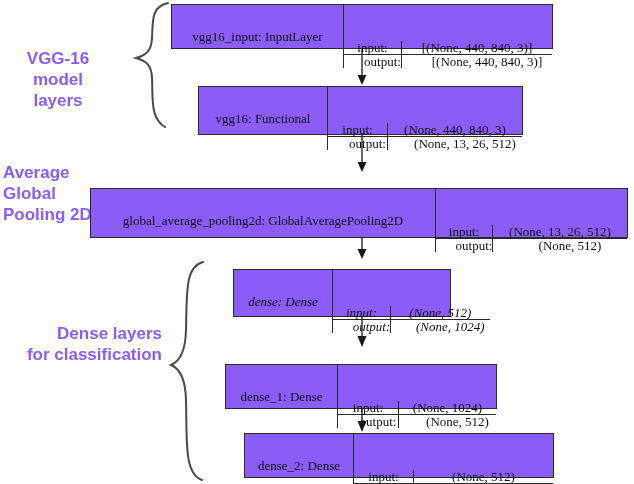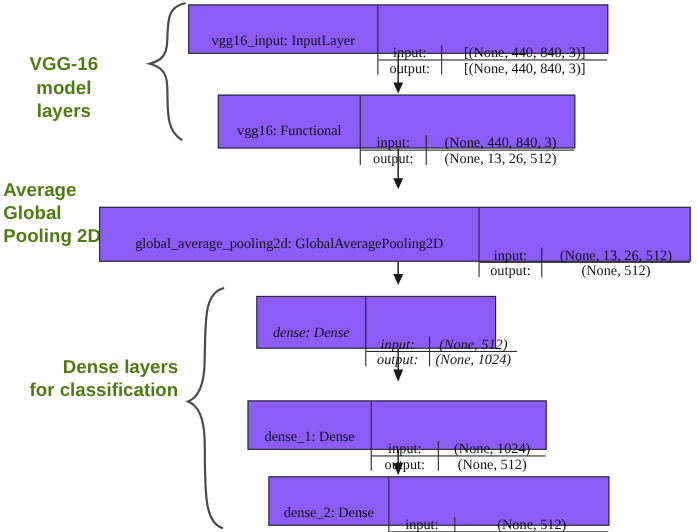--- a/index.html
+++ b/index.html
@@ -29,38 +29,38 @@
     align-items: center;
     justify-content: center;
     box-sizing: border-box;
     padding: 0 5px;
     white-space: nowrap;
   }
   .cell.name { grid-column: 1; grid-row: 1 / 3; border-right: 1.3px solid #2a2a2a; }
   .cell.io   { grid-column: 2; border-right: 1.3px solid #2a2a2a; }
   .cell.val  { grid-column: 3; }
   .cell.top  { grid-row: 1; border-bottom: 1.3px solid #2a2a2a; margin-top: 36px; }
-  .cell.bot  { grid-row: 2; }
+  .cell.bot  { grid-row: 2; margin-left: 20px; }
 
   
   .n1 { left: 171px; top: 4px;   width: 382px; height: 45px; grid-template-columns: 172px 58px 1fr; }
   .n2 { left: 198px; top: 86px;  width: 325px; height: 49px; grid-template-columns: 129px 60px 1fr; }
   .n3 { left: 90px;  top: 188px; width: 538px; height: 50px; grid-template-columns: 345px 57px 1fr; }
   .n4 { left: 233px; top: 269px; width: 218px; height: 48px; grid-template-columns: 99px 58px 1fr; font-style: italic; }
   .n5 { left: 225px; top: 364px; width: 272px; height: 45px; grid-template-columns: 112px 61px 1fr; }
   .n6 { left: 244px; top: 433px; width: 310px; height: 45px; grid-template-columns: 109px 60px 1fr; }
 
   
   .annotation {
     position: absolute;
     font-family: "Liberation Sans", sans-serif;
     font-weight: bold;
     font-size: 17px;
     line-height: 21px;
-    color: #4d7c0f;
+    color: #8b5cf6;
   }
   .annotation span { display: block; }
   .ann-vgg   { left: 2px;  top: 48px;  width: 112px; text-align: center; }
   .ann-gap   { left: 3px;  top: 162px; width: 130px; text-align: left; }
   .ann-dense { left: 2px;  top: 323px; width: 160px; text-align: right; }
 
   
   #wires {
     position: absolute;
     left: 0; top: 0;

